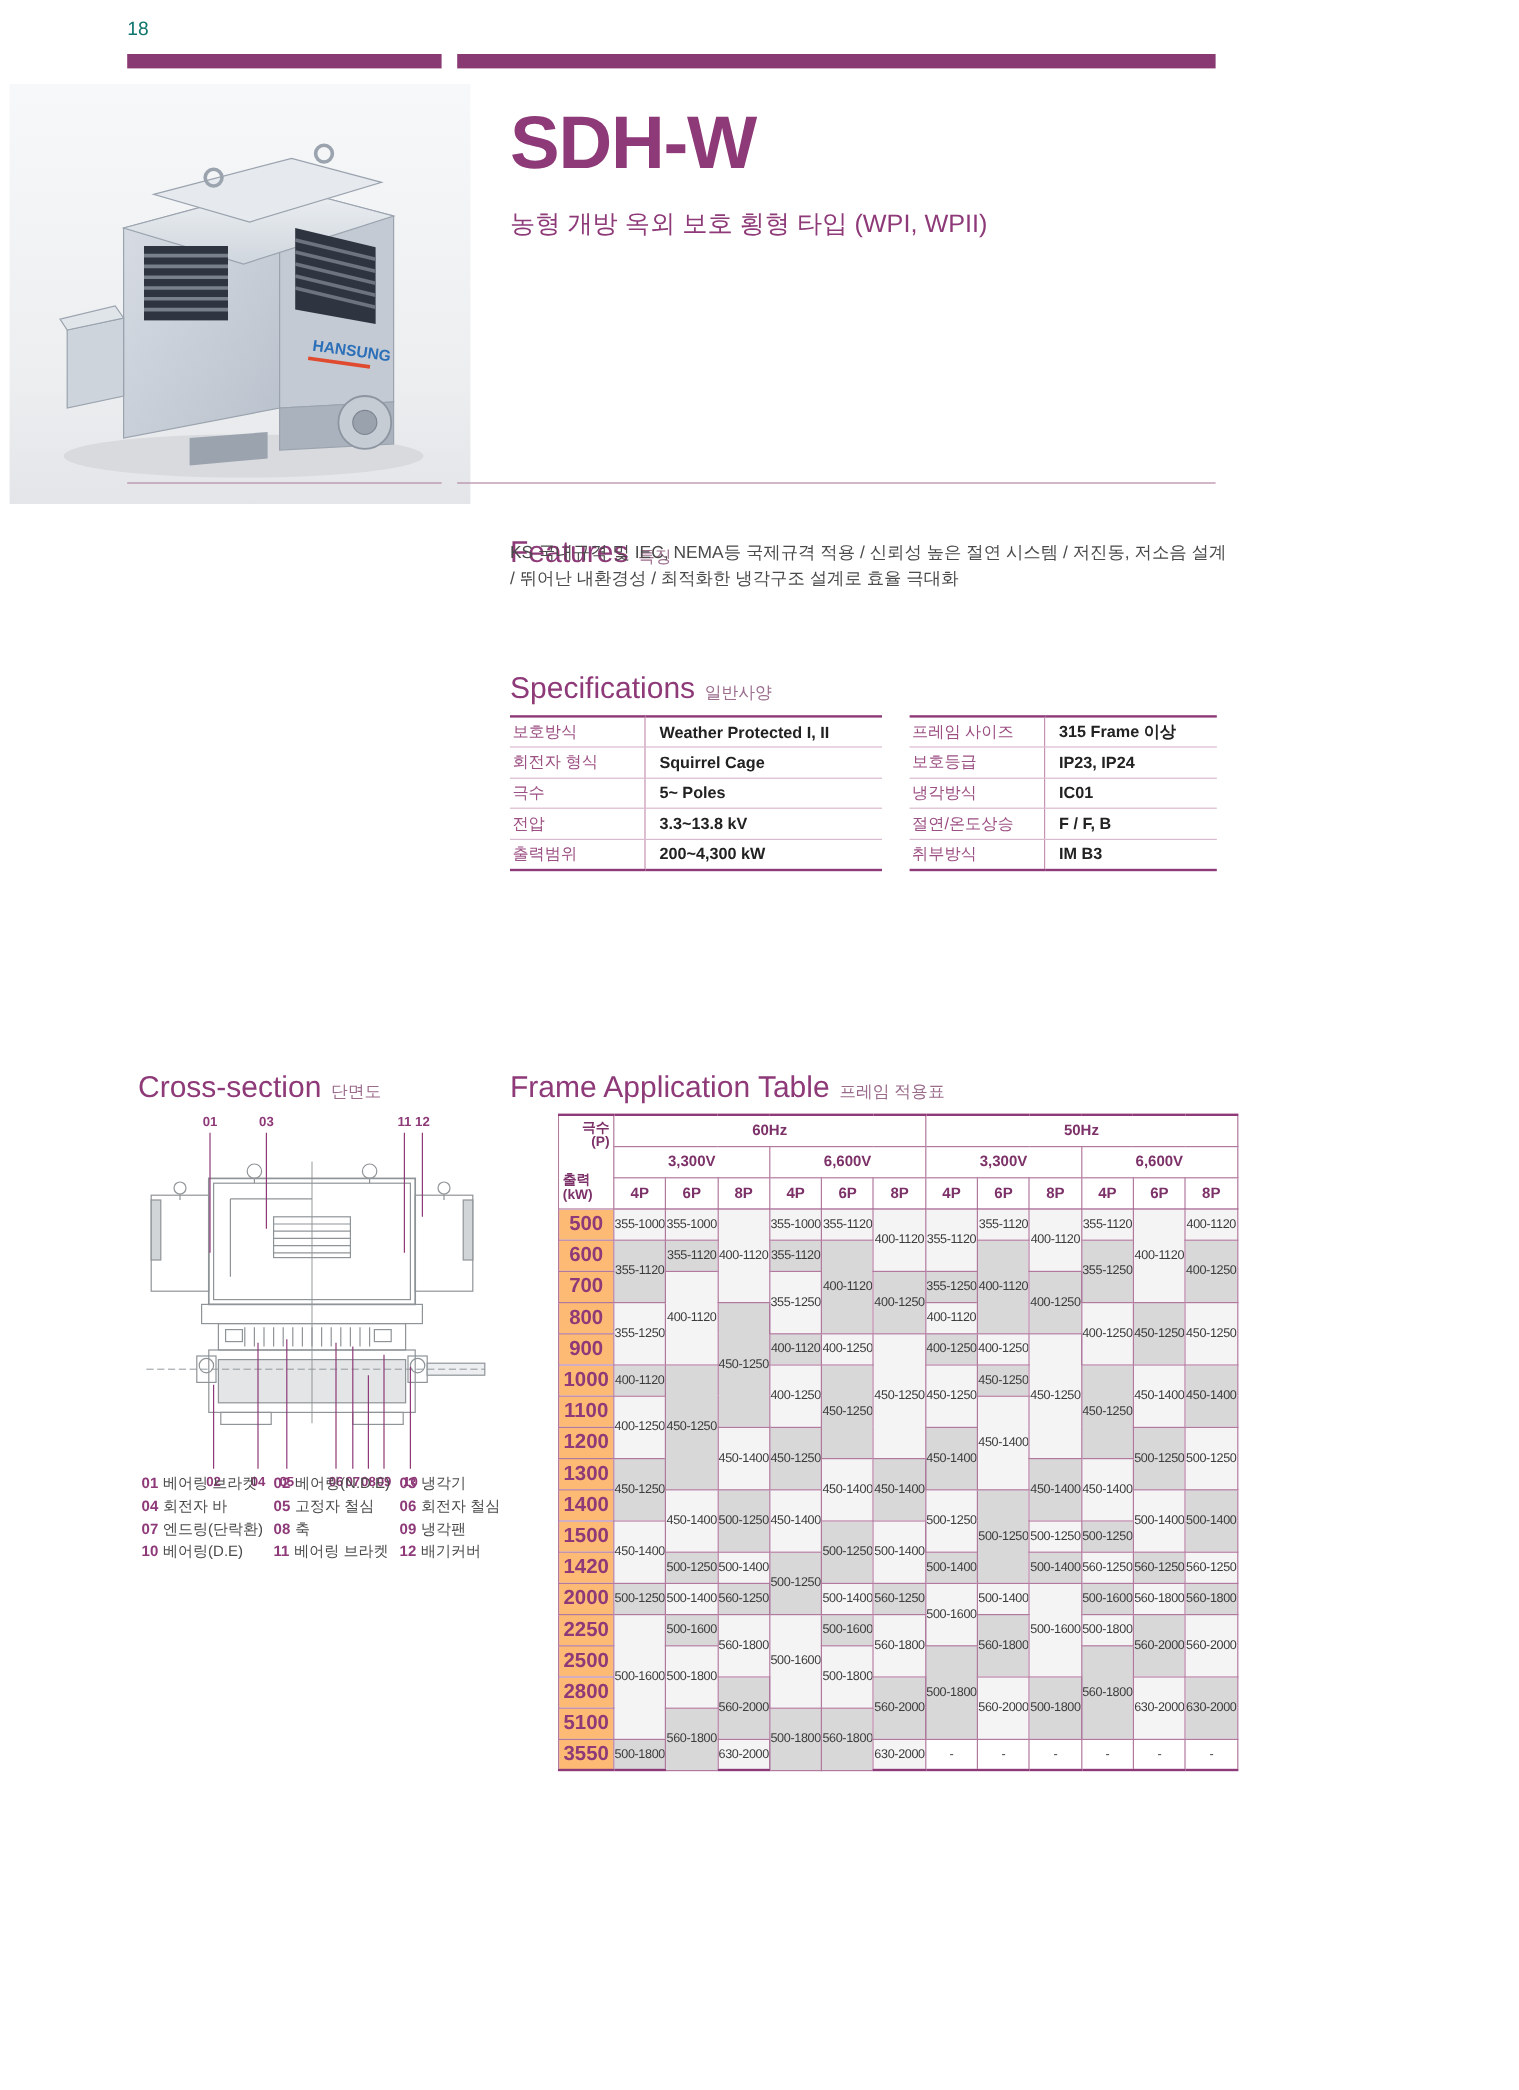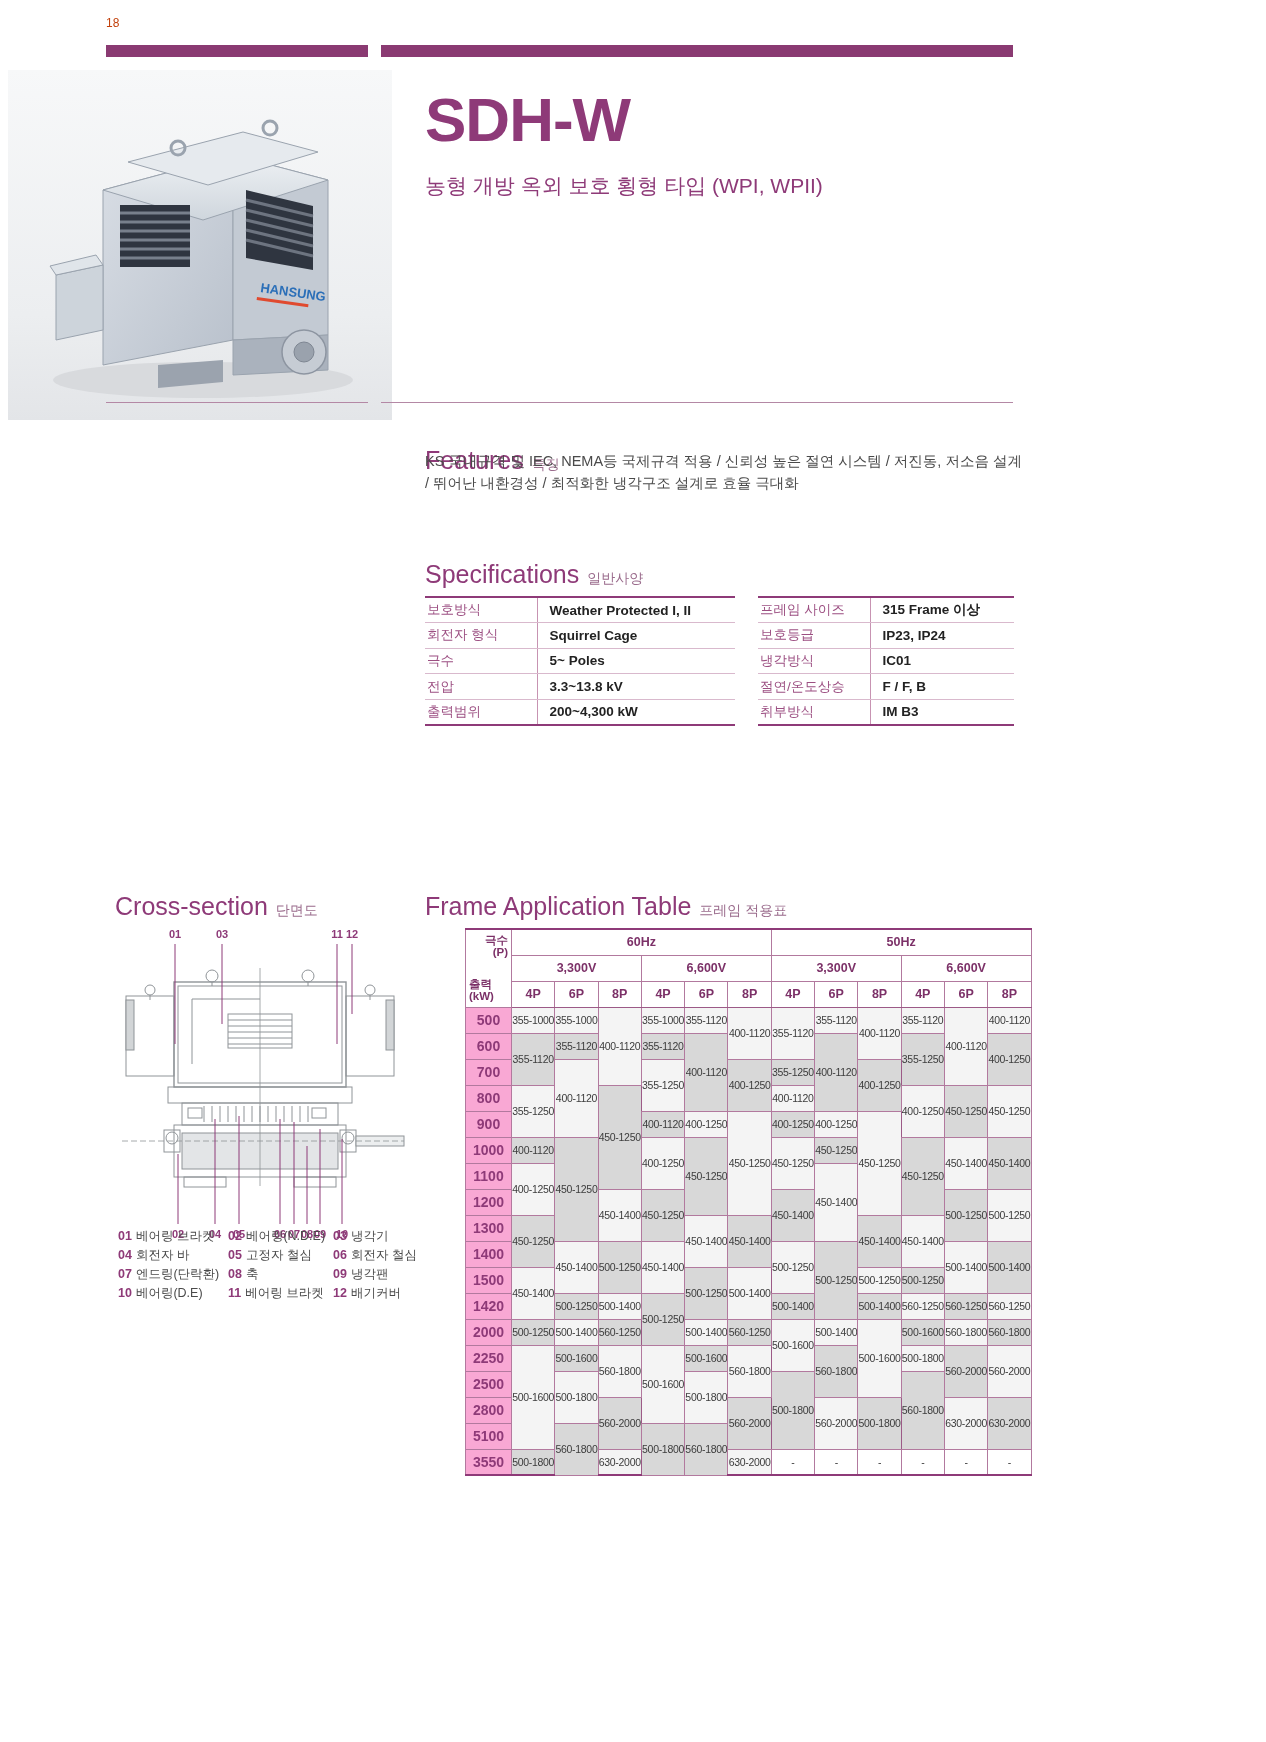--- a/index.html
+++ b/index.html
@@ -1,20 +1,20 @@
 <!DOCTYPE html>
 <html><head>
 <meta charset="utf-8">
 <style>
   * { margin:0; padding:0; box-sizing:border-box; }
   html,body { width:1266px; height:1742px; background:#ffffff;
               font-family:"Liberation Sans","DejaVu Sans",sans-serif; color:#333; }
   .abs { position:absolute; }
 
-  #page-number { left:106px; top:16px; font-size:12px; color:#c2410c; }
+  #page-number { left:106px; top:16px; font-size:16px; color:#0f766e; }
 
   .topbar { height:12px; background:#8a3a72; top:45px; }
   #topbar-left  { left:106px; width:262px; }
   #topbar-right { left:381px; width:632px; }
 
   
   #photo { left:8px; top:70px; width:384px; height:350px; background:linear-gradient(180deg,#f7f8f9 0%,#eceef0 70%,#e3e5e8 100%); }
 
   
   #product-title { left:425px; top:84px; font-size:62px; font-weight:bold; color:#8e3a78; letter-spacing:-1px; }
@@ -50,21 +50,21 @@
   .legend-item b { color:#8e3a78; margin-right:4px; }
 
   #frame-head { left:425px; top:892px; }
 
   #frame-table { left:465px; top:928px; width:566px; border-collapse:collapse; table-layout:fixed; }
   #frame-table col.kwcol { width:46px; }
   #frame-table col.datacol { width:43.3px; }
   #frame-table th, #frame-table td { border:1px solid #b2799e; text-align:center; vertical-align:middle; overflow:hidden; }
   #frame-table thead th { height:26px; color:#7c3168; font-size:12.5px; background:#fff; }
   #frame-table tbody tr { height:26px; }
-  #frame-table td.kw { color:#8e3a78; font-weight:bold; font-size:14px; background:#f9a8d4;text-align:center; }
+  #frame-table td.kw { color:#8e3a78; font-weight:bold; font-size:17px; background:#fdba74;text-align:center; }
   #frame-table td.cell { font-size:10.5px; color:#3c3c3c; letter-spacing:-0.3px; }
   #frame-table .groupL { border-left:1.6px solid #9c5a87; }
   #frame-table thead tr:first-child th { border-top:2.4px solid #8e3a78; }
   #frame-table thead tr:last-child th { border-bottom:1.6px solid #9c5a87; }
   #frame-table tbody tr:last-child td { border-bottom:2.4px solid #8e3a78; }
 
   #corner-cell { position:relative; background:
       linear-gradient(to bottom right, transparent 49.3%, #b2799e 49.3%, #b2799e 50.7%, transparent 50.7%); }
   #corner-cell span { position:absolute; font-size:11.5px; color:#7c3168; line-height:1.05; }
   #corner-top { top:4px; right:3px; text-align:right; }

